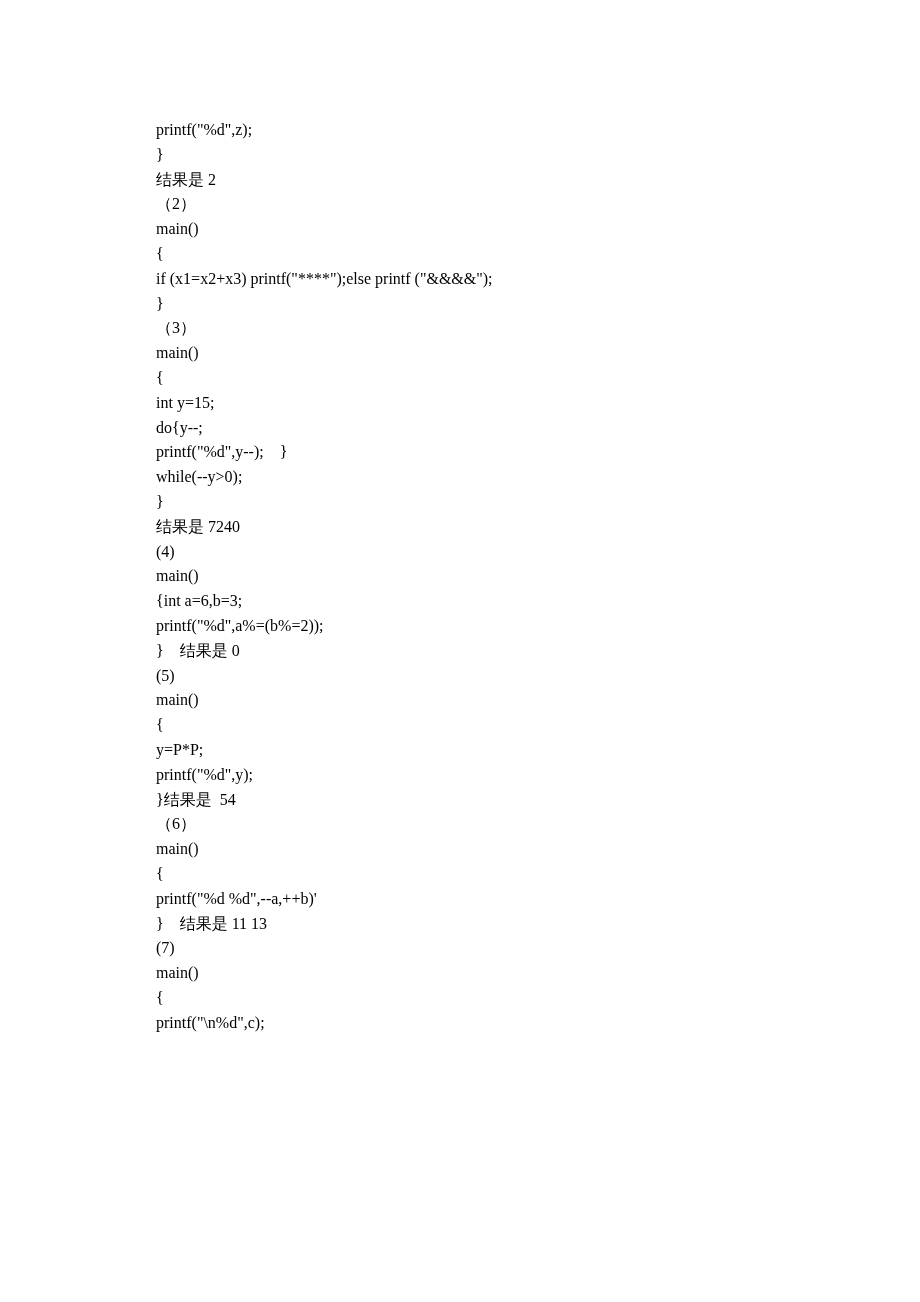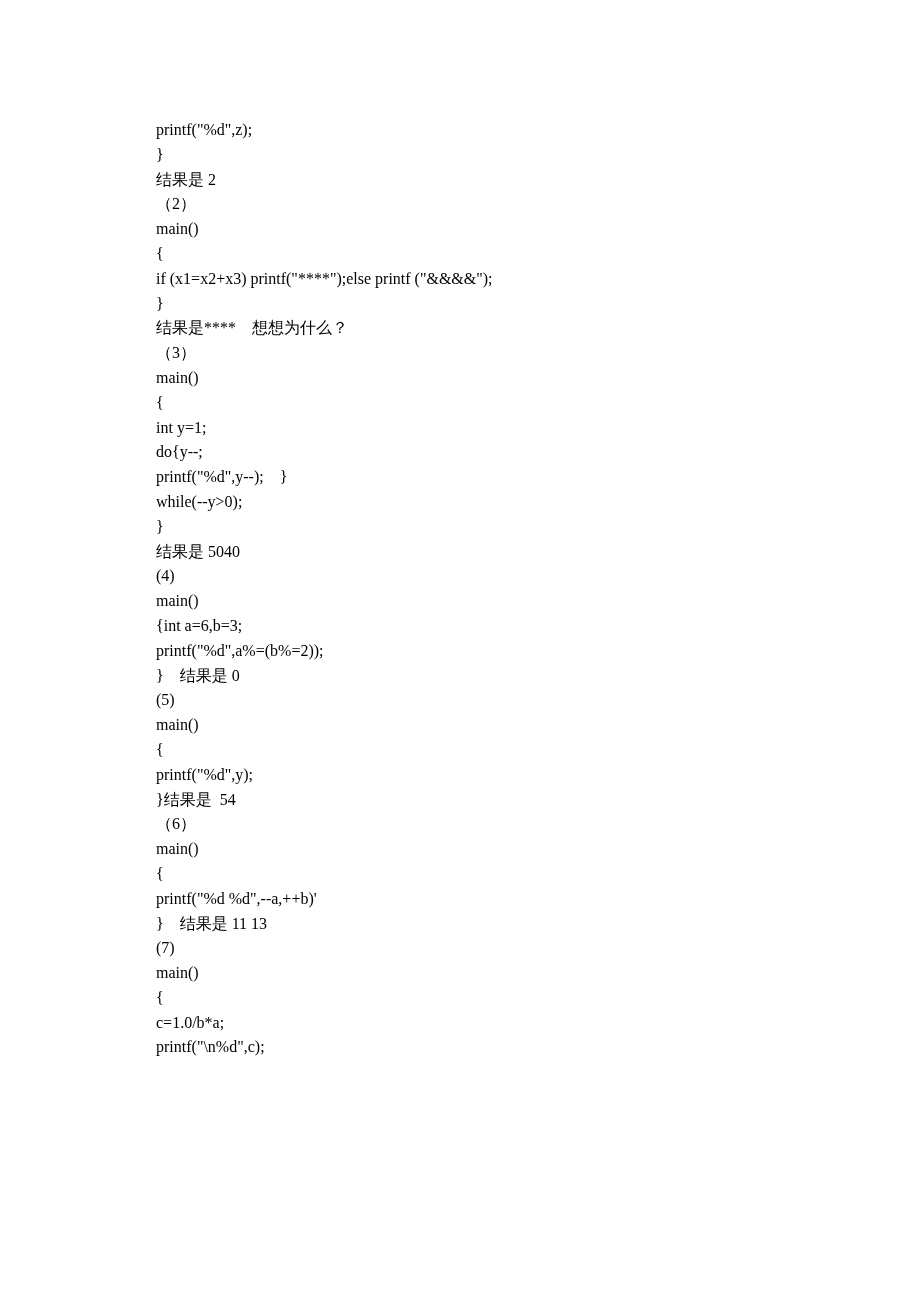--- a/index.html
+++ b/index.html
@@ -26,43 +26,42 @@
 
 <div class="page">
   <div class="line">printf("%d",z);</div>
   <div class="line">}</div>
   <div class="line">结果是 2</div>
   <div class="line">（2）</div>
   <div class="line">main()</div>
   <div class="line">{</div>
   <div class="line">if (x1=x2+x3) printf("****");else printf ("&amp;&amp;&amp;&amp;");</div>
   <div class="line">}</div>
-  <div class="line">结果是****    想想为什么？</div>
   <div class="line">（3）</div>
   <div class="line">main()</div>
   <div class="line">{</div>
-  <div class="line">int y=1;</div>
+  <div class="line">int y=15;</div>
   <div class="line">do{y--;</div>
   <div class="line">printf("%d",y--);    }</div>
   <div class="line">while(--y&gt;0);</div>
   <div class="line">}</div>
-  <div class="line">结果是 5040</div>
+  <div class="line">结果是 7240</div>
   <div class="line">(4)</div>
   <div class="line">main()</div>
   <div class="line">{int a=6,b=3;</div>
   <div class="line">printf("%d",a%=(b%=2));</div>
   <div class="line">}    结果是 0</div>
   <div class="line">(5)</div>
   <div class="line">main()</div>
   <div class="line">{</div>
+  <div class="line">y=P*P;</div>
   <div class="line">printf("%d",y);</div>
   <div class="line">}结果是  54</div>
   <div class="line">（6）</div>
   <div class="line">main()</div>
   <div class="line">{</div>
   <div class="line">printf("%d %d",--a,++b)'</div>
   <div class="line">}    结果是 11 13</div>
   <div class="line">(7)</div>
   <div class="line">main()</div>
   <div class="line">{</div>
-  <div class="line">c=1.0/b*a;</div>
   <div class="line">printf("\n%d",c);</div>
 </div>
 
 </body></html>

